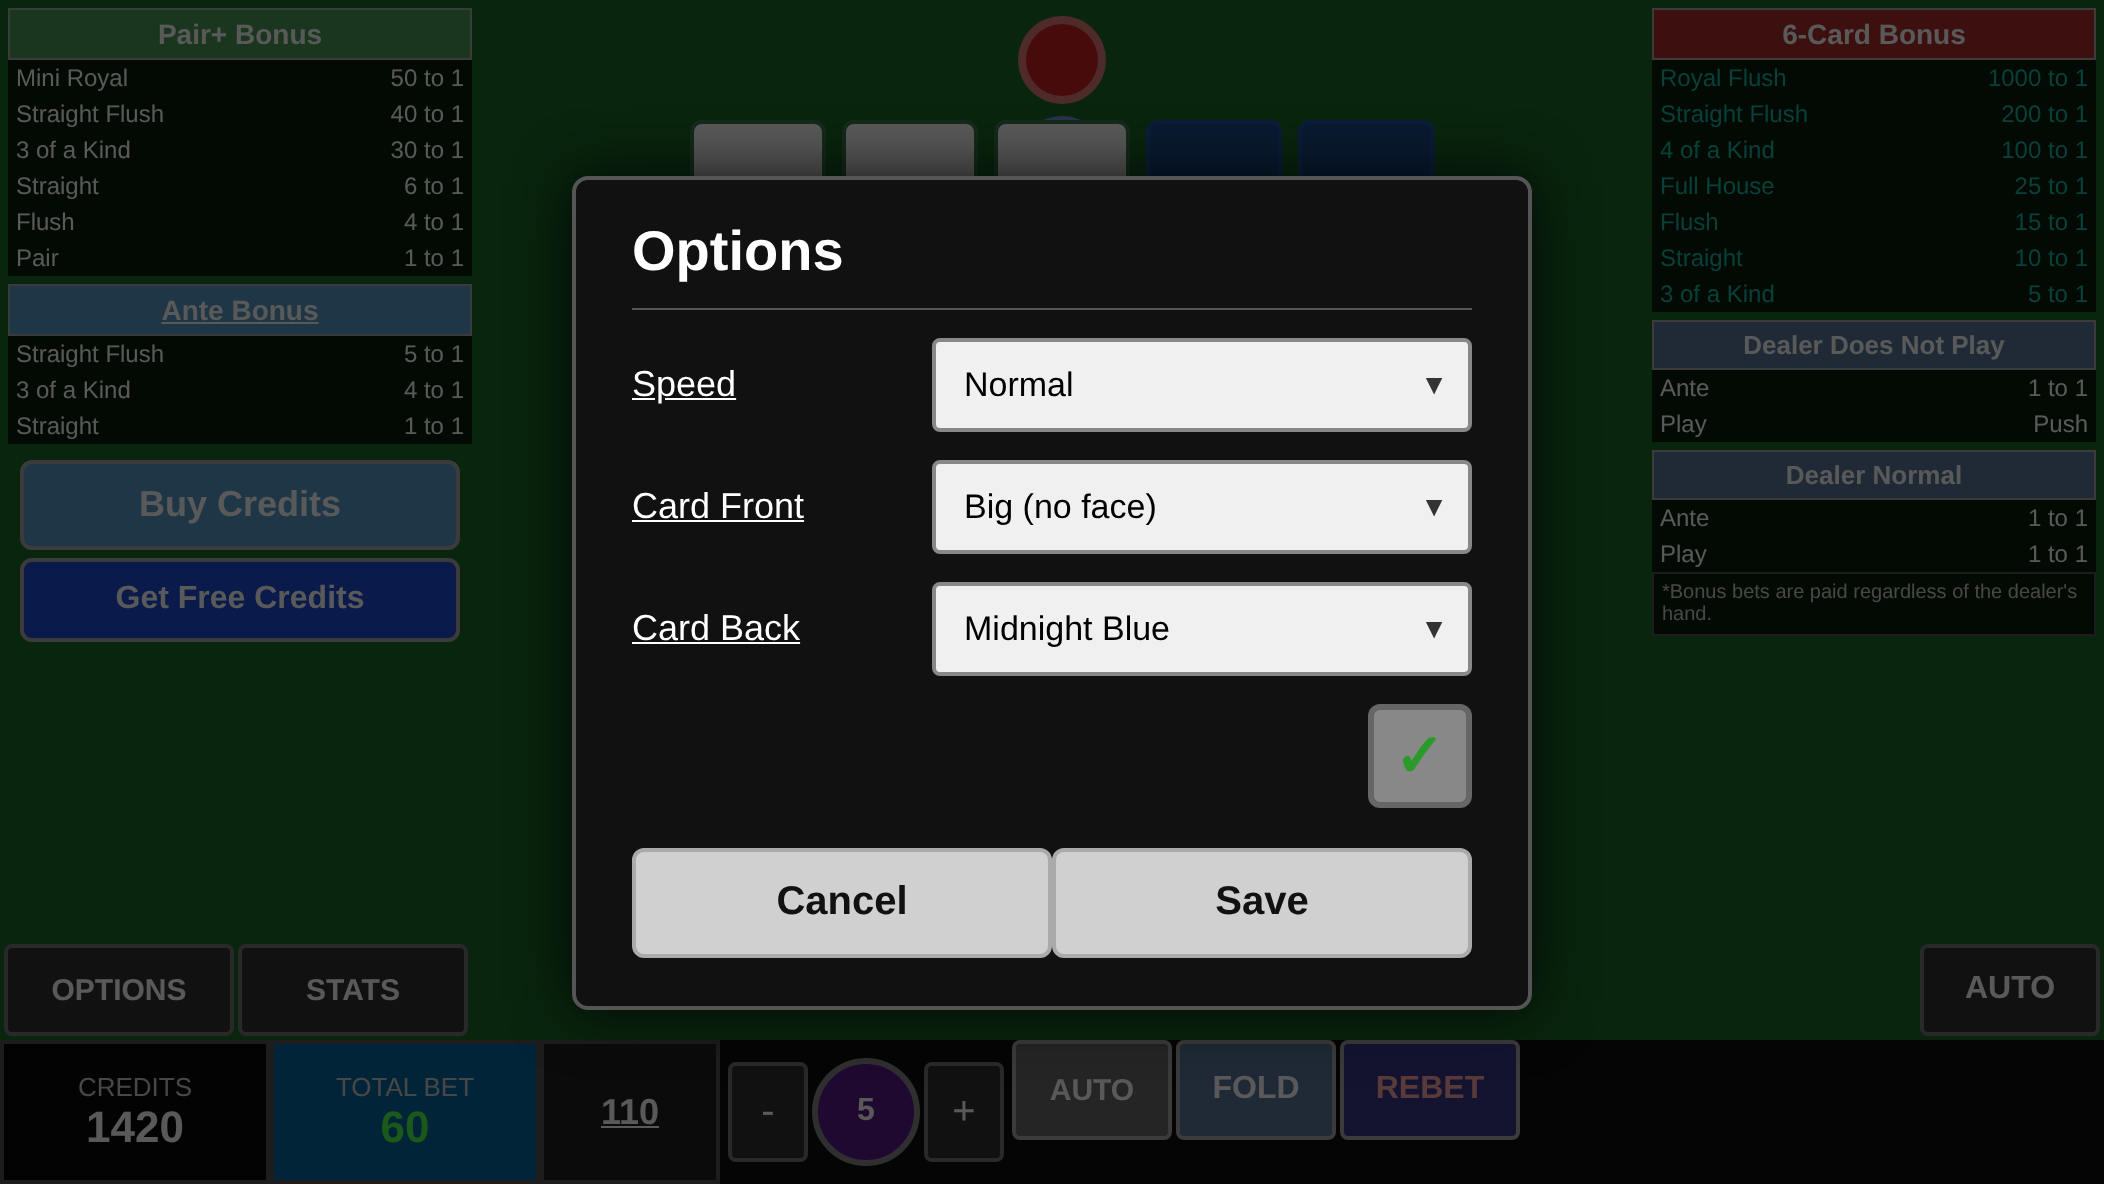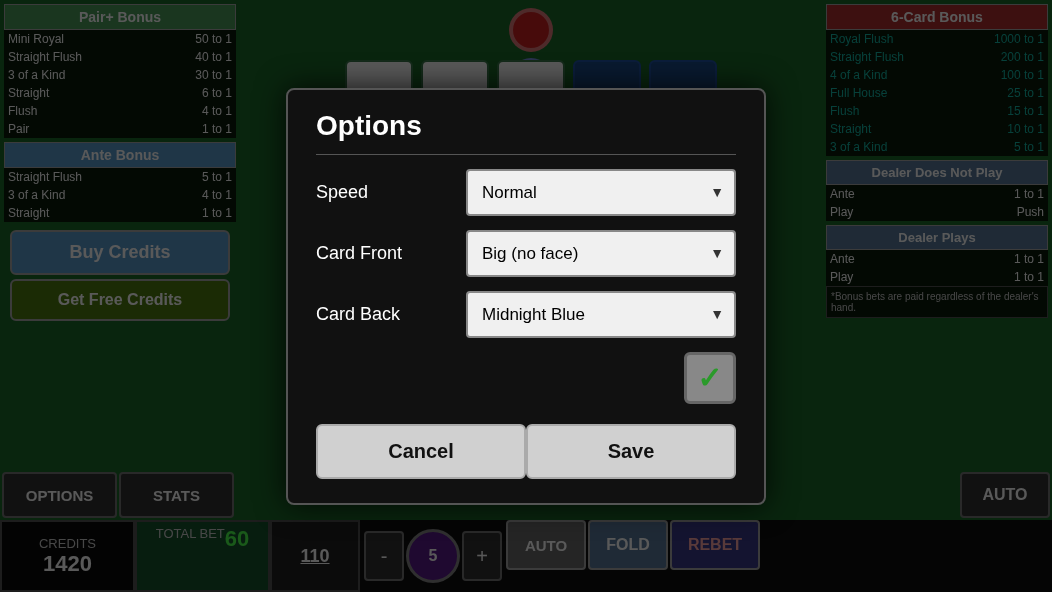--- a/index.html
+++ b/index.html
@@ -57,38 +57,39 @@
 
     .ante-bonus-header {
       background: #5a9aca;
       color: #fff;
       text-align: center;
       font-size: 14px;
       font-weight: bold;
       padding: 4px 0;
       margin-top: 4px;
       border: 1px solid #aaa;
+      text-decoration: underline;
     }
 
     .buy-credits-btn {
       background: #5a9aca;
       color: #fff;
       border: 2px solid #aaa;
       border-radius: 6px;
       width: 220px;
       padding: 10px 0;
       font-size: 18px;
       font-weight: bold;
       cursor: pointer;
       display: block;
       text-align: center;
       margin: 8px auto 4px;
     }
     .get-free-btn {
-      background: #4d7c0f;
+      background: #1d4ed8;
       color: #fff;
       border: 2px solid #aaa;
       border-radius: 6px;
       width: 220px;
       padding: 10px 0;
       font-size: 16px;
       font-weight: bold;
       cursor: pointer;
       display: block;
       text-align: center;
@@ -201,27 +202,27 @@
       font-size: 13px;
       color: #ccc;
     }
     .credits-box .value {
       font-size: 22px;
       font-weight: bold;
       color: #fff;
     }
 
     .total-bet-box {
-      background: #14532d;
+      background: #0369a1;
       border: 2px solid #555;
       color: #fff;
       text-align: center;
       width: 135px;
       display: flex;
-      flex-direction: row;
+      flex-direction: column;
       justify-content: center;
       padding: 4px;
     }
     .total-bet-box .label {
       font-size: 13px;
       color: #ccc;
     }
     .total-bet-box .value {
       font-size: 22px;
       font-weight: bold;
@@ -399,20 +400,21 @@
       display: flex;
       align-items: center;
       margin: 14px 0;
     }
 
     .modal-label {
       color: #fff;
       font-size: 18px;
       width: 150px;
       flex-shrink: 0;
+      text-decoration: underline;
     }
 
     .select-wrapper {
       flex: 1;
       position: relative;
     }
 
     .select-wrapper select {
       width: 100%;
       background: #f0f0f0;
@@ -688,21 +690,21 @@
       <td>Ante</td>
       <td>1 to 1</td>
     </tr>
     <tr>
       <td>Play</td>
       <td>Push</td>
     </tr>
   </tbody>
     </table>
 
-  <div class="dealer-plays-header">Dealer Plays</div>
+  <div class="dealer-plays-header">Dealer Normal</div>
   <table class="dealer-table">
     <tbody>
         <tr>
       <td>Ante</td>
       <td>1 to 1</td>
     </tr>
     <tr>
       <td>Play</td>
       <td>1 to 1</td>
     </tr>

